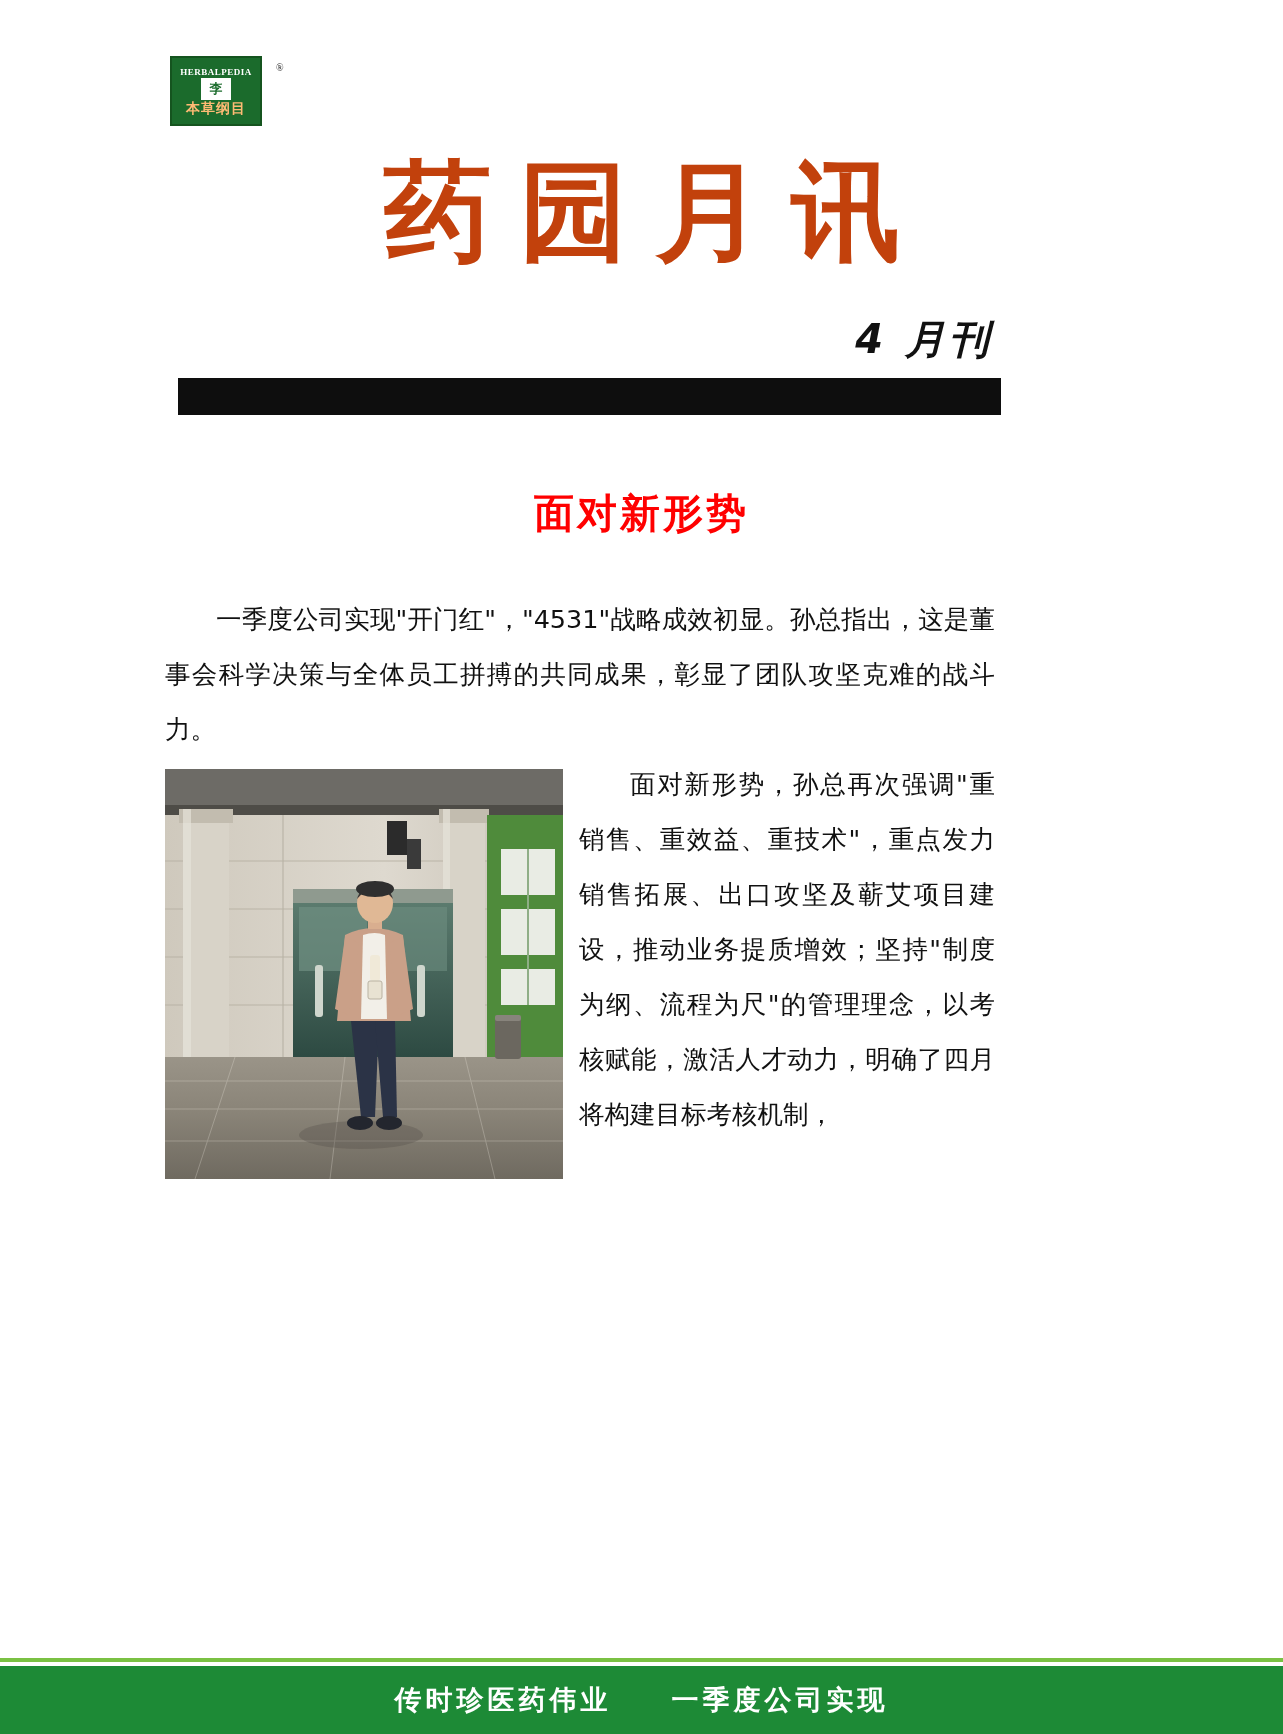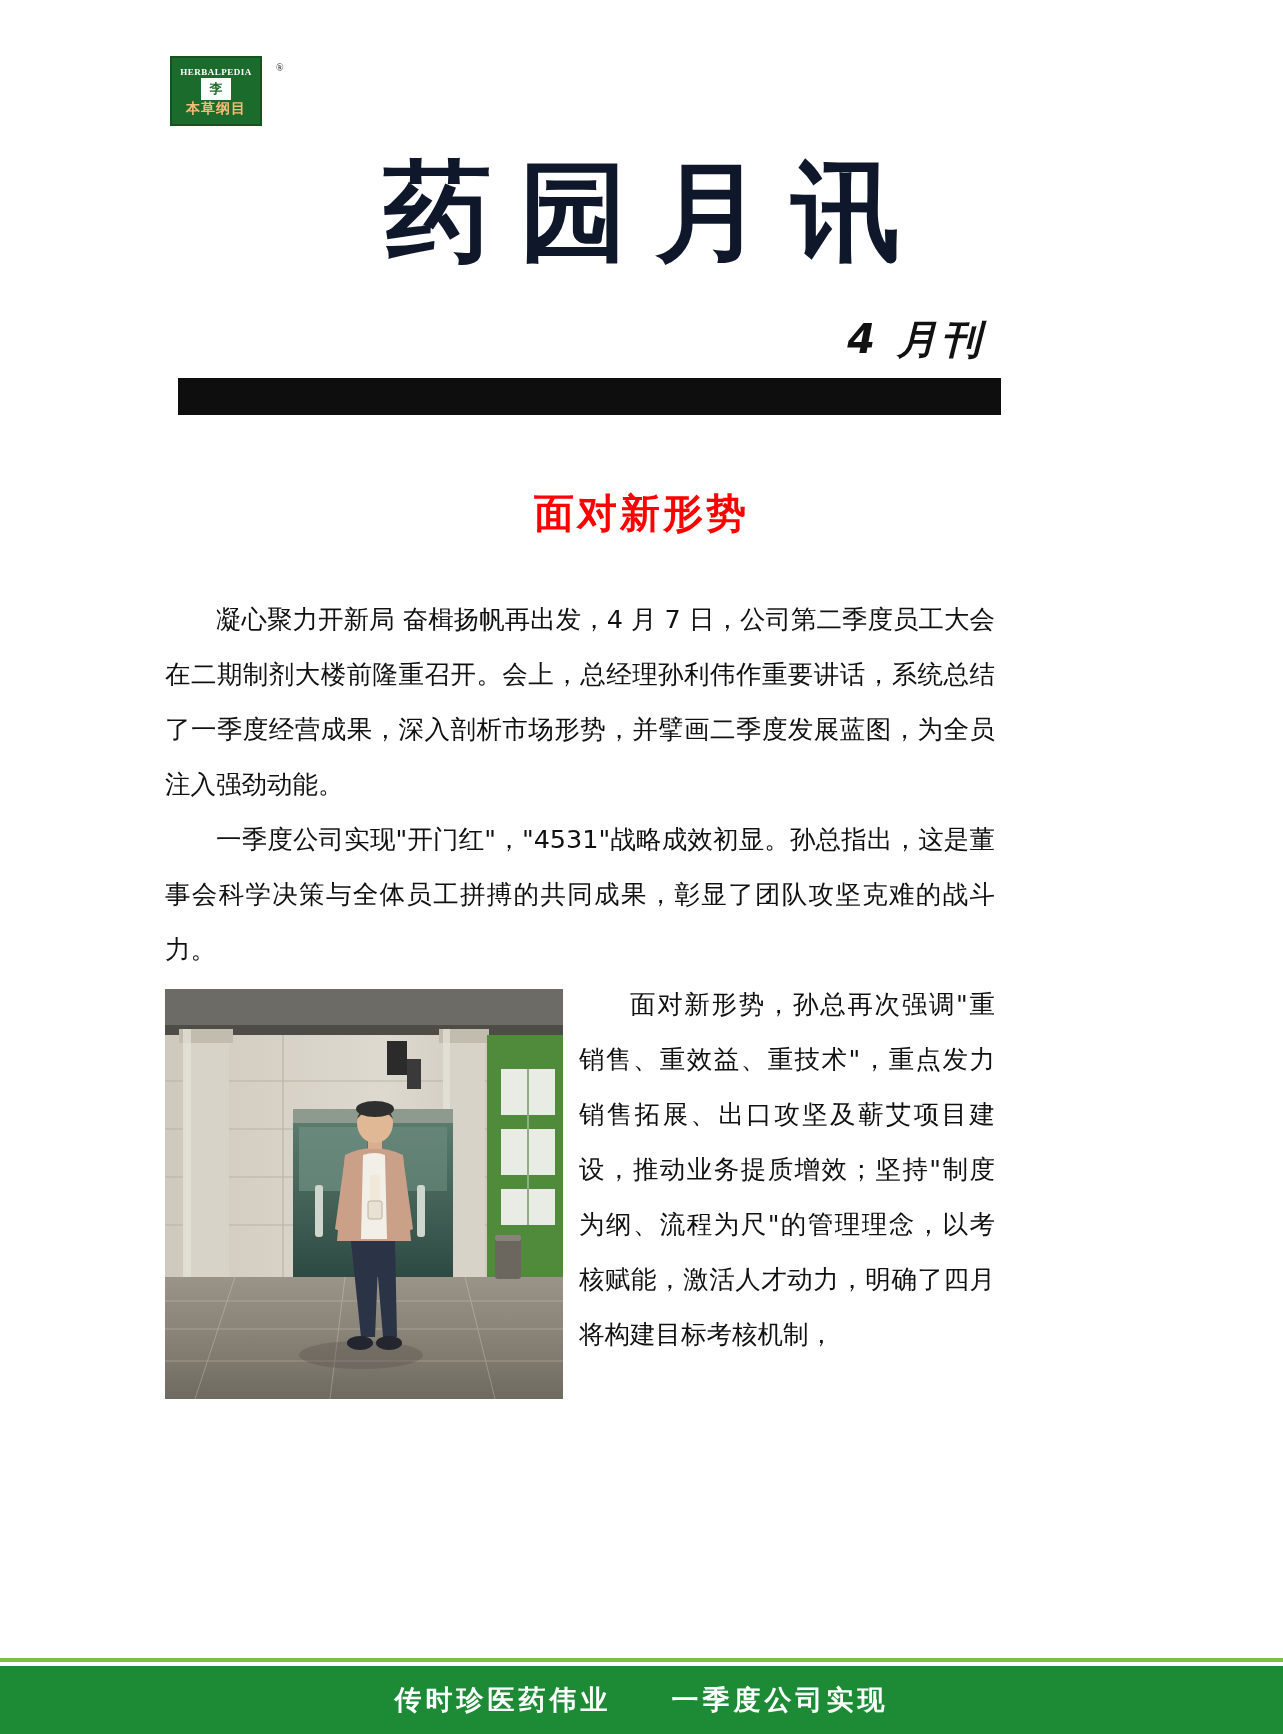--- a/index.html
+++ b/index.html
@@ -89,28 +89,28 @@
   
   .masthead {
     position: absolute;
     left: 0;
     right: 0;
     top: 152px;
     text-align: center;
     font-family: "DejaVu Sans", sans-serif;
     font-size: 108px;
     font-weight: bold;
-    color: #0f172a;
+    color: #c2410c;
     letter-spacing: 28px;
     line-height: 120px;
     text-indent: 28px;
   }
   .issue {
     position: absolute;
-    right: 298px;
+    right: 290px;
     top: 312px;
     font-family: "DejaVu Sans", sans-serif;
     font-size: 40px;
     font-weight: bold;
     font-style: italic;
     color: #111;
     letter-spacing: 4px;
   }
   .rule-bar {
     position: absolute;
@@ -206,21 +206,20 @@
     <span class="logo-reg">®</span>
   </div>
 
   <div class="masthead">药园月讯</div>
   <div class="issue">4 月刊</div>
   <div class="rule-bar"></div>
 
   <div class="section-title">面对新形势</div>
 
   <div class="article">
-    <p>凝心聚力开新局 奋楫扬帆再出发，4 月 7 日，公司第二季度员工大会在二期制剂大楼前隆重召开。会上，总经理孙利伟作重要讲话，系统总结了一季度经营成果，深入剖析市场形势，并擘画二季度发展蓝图，为全员注入强劲动能。</p>
     <p>一季度公司实现"开门红"，"4531"战略成效初显。孙总指出，这是董事会科学决策与全体员工拼搏的共同成果，彰显了团队攻坚克难的战斗力。</p>
 
     <div class="photo">
       <svg width="398" height="410" viewBox="0 0 398 410" xmlns="http://www.w3.org/2000/svg" aria-hidden="true">
         <defs>
           <linearGradient id="floorG" x1="0" y1="0" x2="0" y2="1">
             <stop offset="0%" stop-color="#9a9488"></stop>
             <stop offset="45%" stop-color="#8a8478"></stop>
             <stop offset="100%" stop-color="#6f6a60"></stop>
           </linearGradient>

